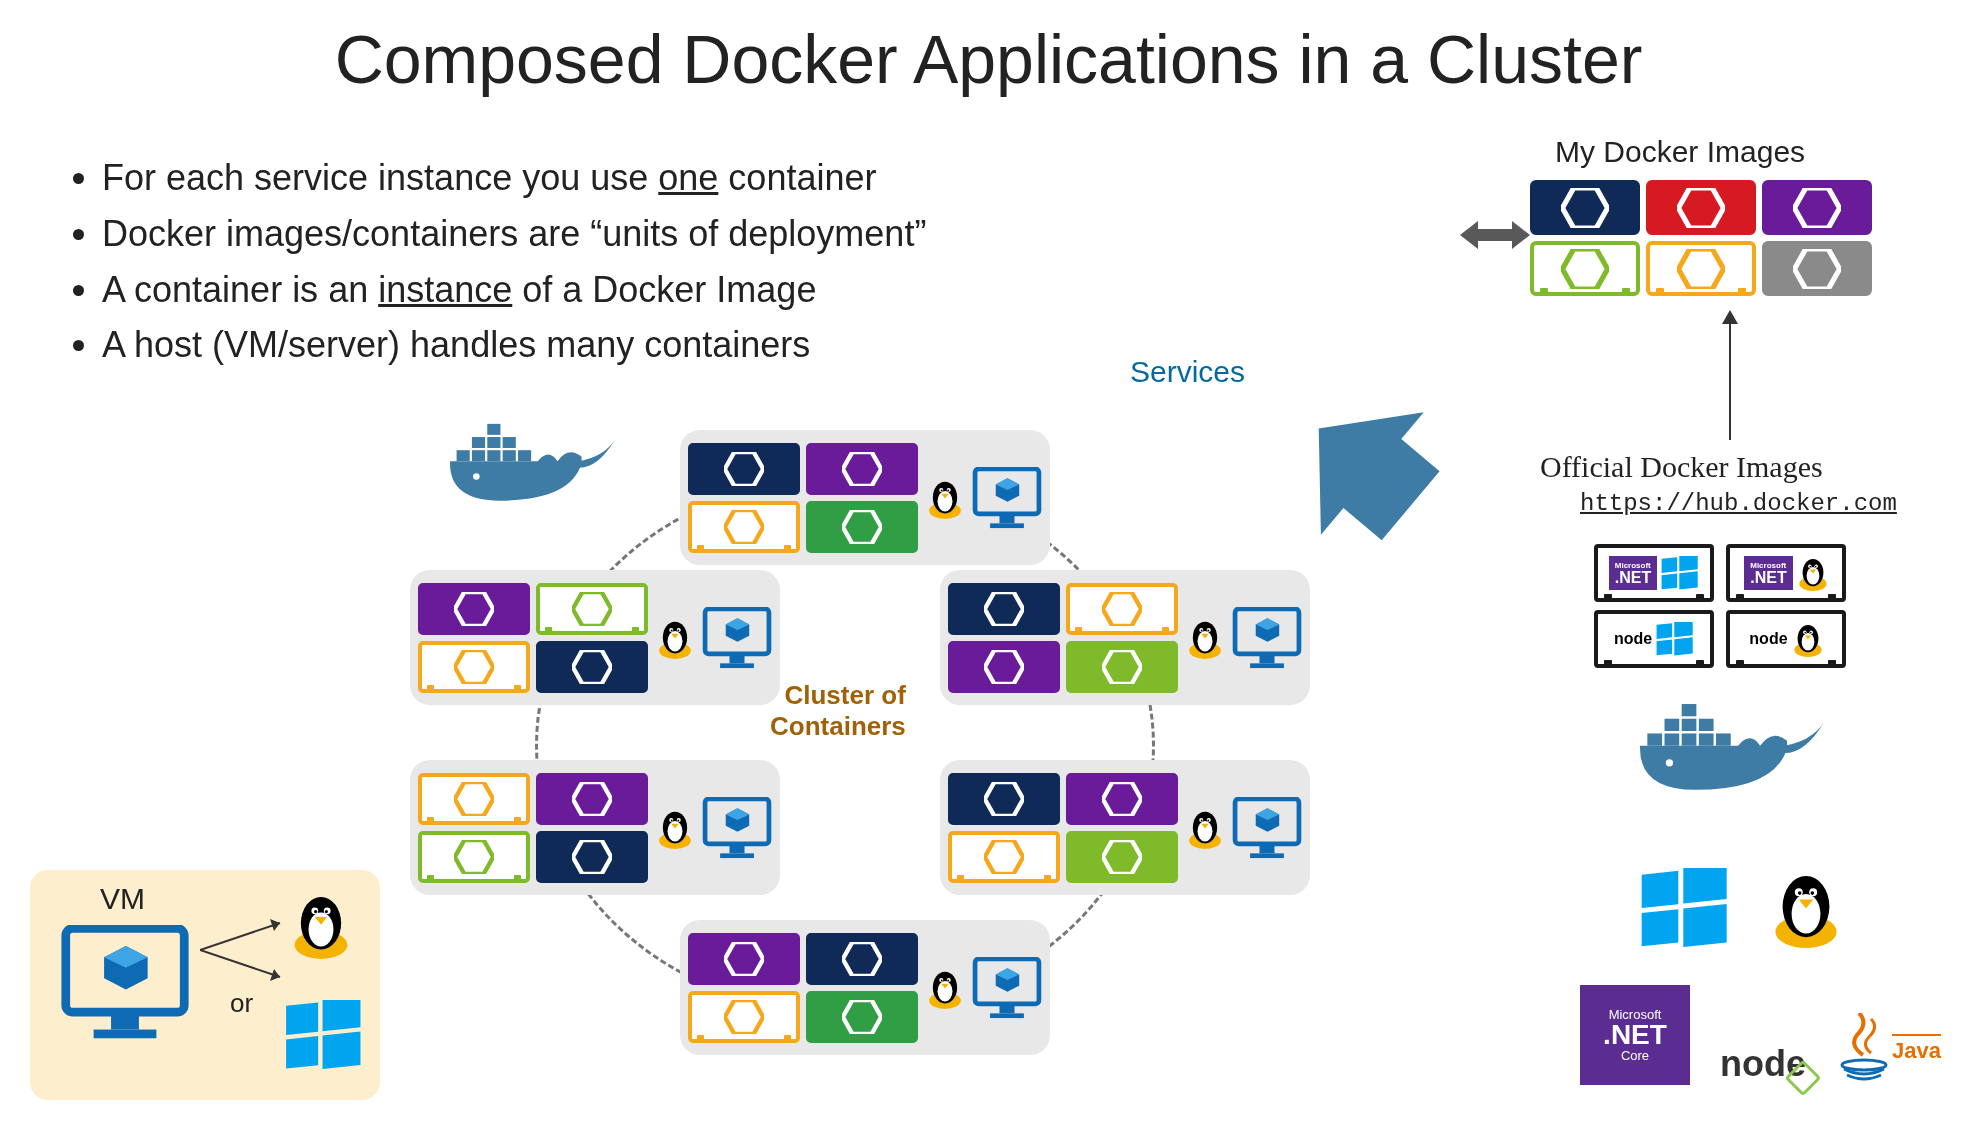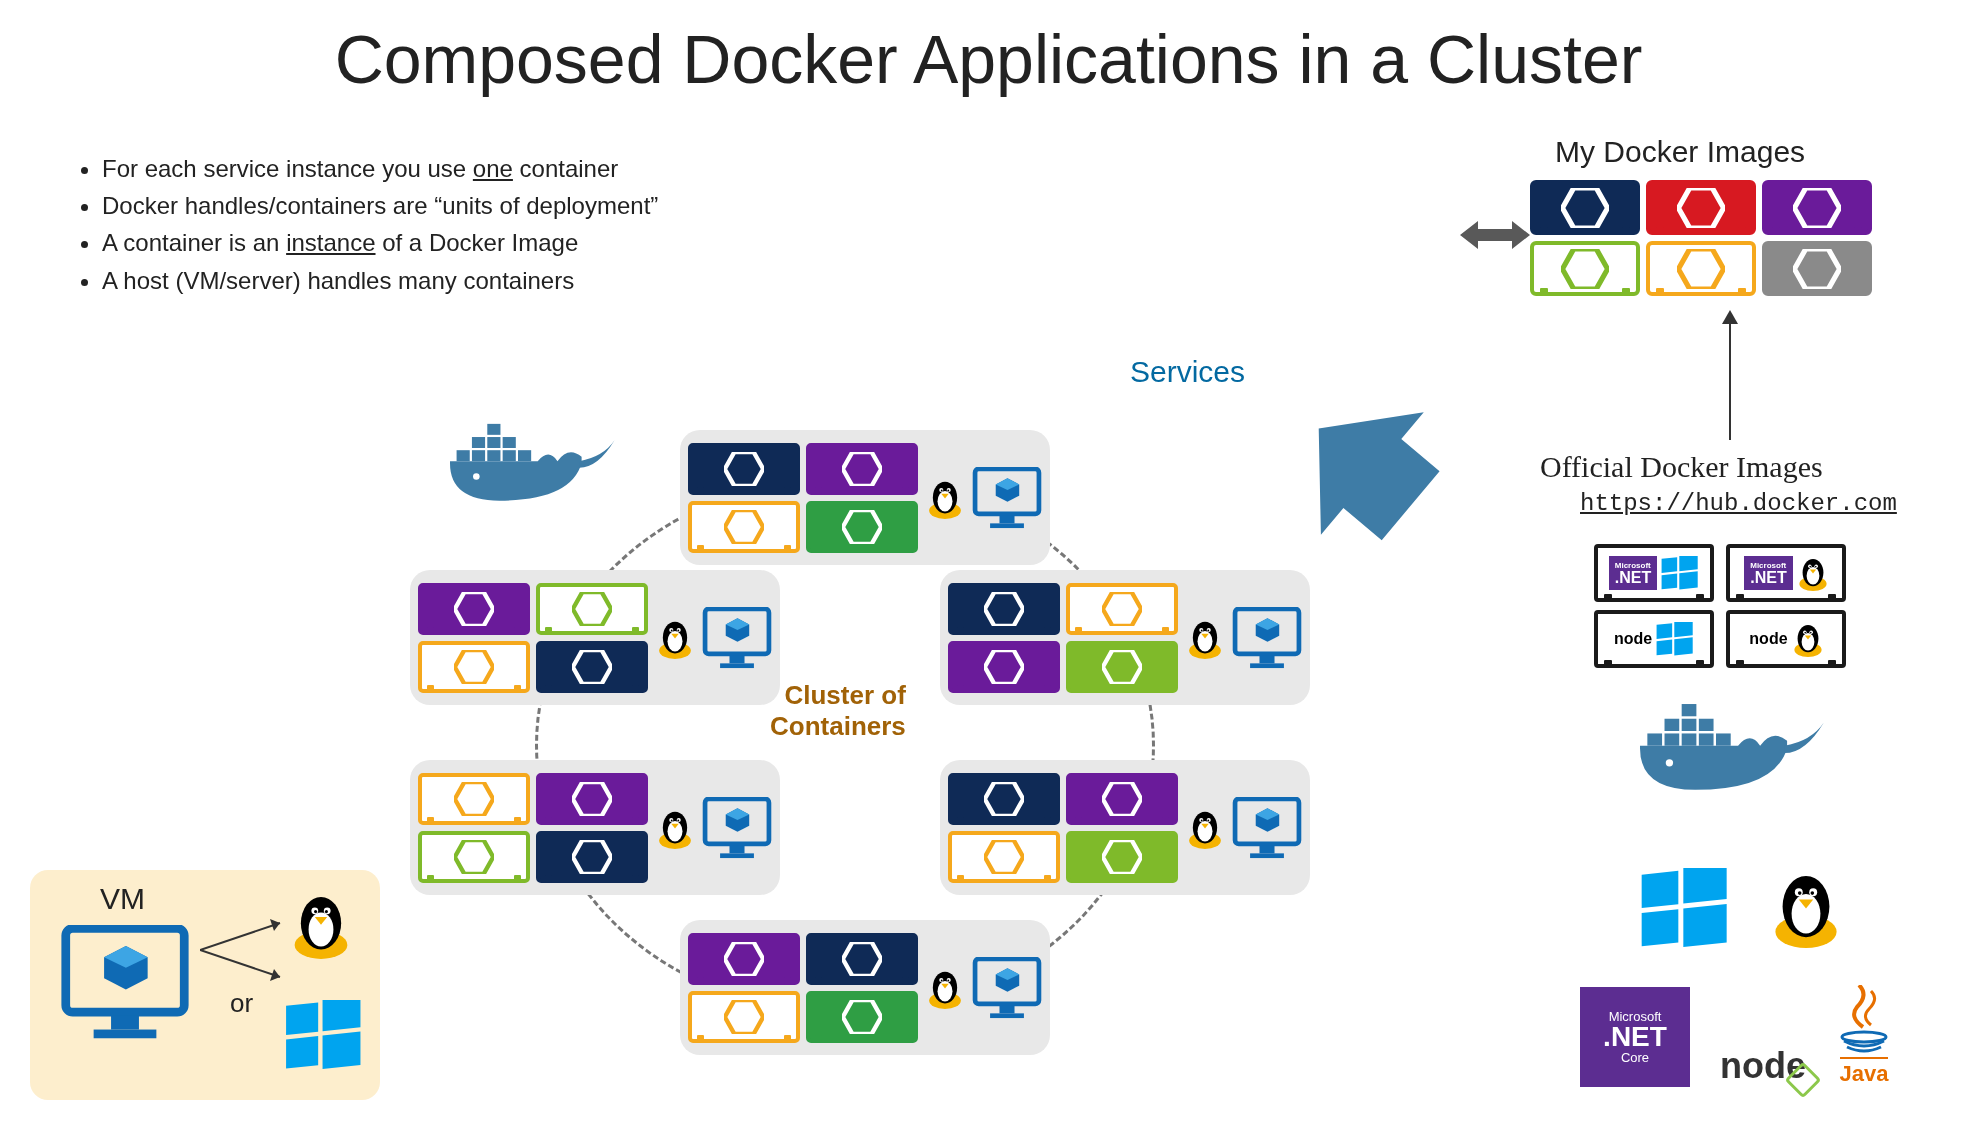--- a/index.html
+++ b/index.html
@@ -15,21 +15,21 @@
     font-size: 68px;
     font-weight: 300;
     text-align: center;
     padding-top: 20px;
     color: #222;
   }
   .bullets {
     position: absolute;
     top: 150px;
     left: 70px;
-    font-size: 24px;
+    font-size: 36px;
     color: #222;
     line-height: 1.55;
   }
   .bullets li { list-style: disc; margin-left: 32px; }
   .u { text-decoration: underline; }
 
   
   .apps-area { position: absolute; top: 140px; left: 1040px; display:flex; gap:30px; }
   .app-box {
     width: 190px; height: 190px;
@@ -117,21 +117,21 @@
   .netcore-badge {
     width:110px; height:100px; background:#5c2d91; color:#fff; display:flex; flex-direction:column; align-items:center; justify-content:center;
     font-size:14px; line-height:1; padding:6px;
   }
   .netcore-badge .big{ font-size:28px; font-weight:bold;}
   .netcore-badge .sm{ font-size:13px;}
 
   .node-logo { font-family: Arial; font-size:36px; font-weight:bold; color:#333; position:relative; }
   .node-logo .ring { position:absolute; right:-10px; bottom:-6px; width:26px; height:26px; border:3px solid #8cc84b; border-radius:4px; transform:rotate(45deg);}
 
-  .java-logo { display:flex; flex-direction:column; align-items:center; }
+  .java-logo { display:flex; flex-direction:row; align-items:center; }
   .java-text { color:#e76f00; font-size:22px; font-weight:bold; border-top:2px solid #e76f00; padding-top:2px;}
 
   .net-mini { background:#5c2d91; color:#fff; font-size:10px; padding:4px 6px; line-height:1; }
   .net-mini .b{ font-size:16px; font-weight:bold; display:block;}
 </style>
 </head>
 <body>
 
 <svg width="0" height="0" style="position:absolute">
   <defs>
@@ -189,21 +189,21 @@
       <path d="M5,56 Q25,66 45,56" fill="none" stroke="#0f6ab4" stroke-width="3"></path>
       <path d="M8,62 Q25,70 42,62" fill="none" stroke="#0f6ab4" stroke-width="3"></path>
     </g>
   </defs>
 </svg>
 
 <h1 class="title">Composed Docker Applications in a Cluster</h1>
 
 <ul class="bullets">
   <li><span>For each service instance you use </span><span class="u">one</span><span> container</span></li>
-  <li><span>Docker handles/containers are “units of deployment”</span></li>
+  <li><span>Docker images/containers are “units of deployment”</span></li>
   <li><span>A container is an </span><span class="u">instance</span><span> of a Docker Image</span></li>
   <li><span>A host (VM/server) handles many containers</span></li>
 </ul>
 
 <div class="apps-area">
 </div>
 <div class="services-label">Services</div>
 
 <div class="double-arrow">
   <svg width="70" height="40" viewBox="0 0 70 40">

